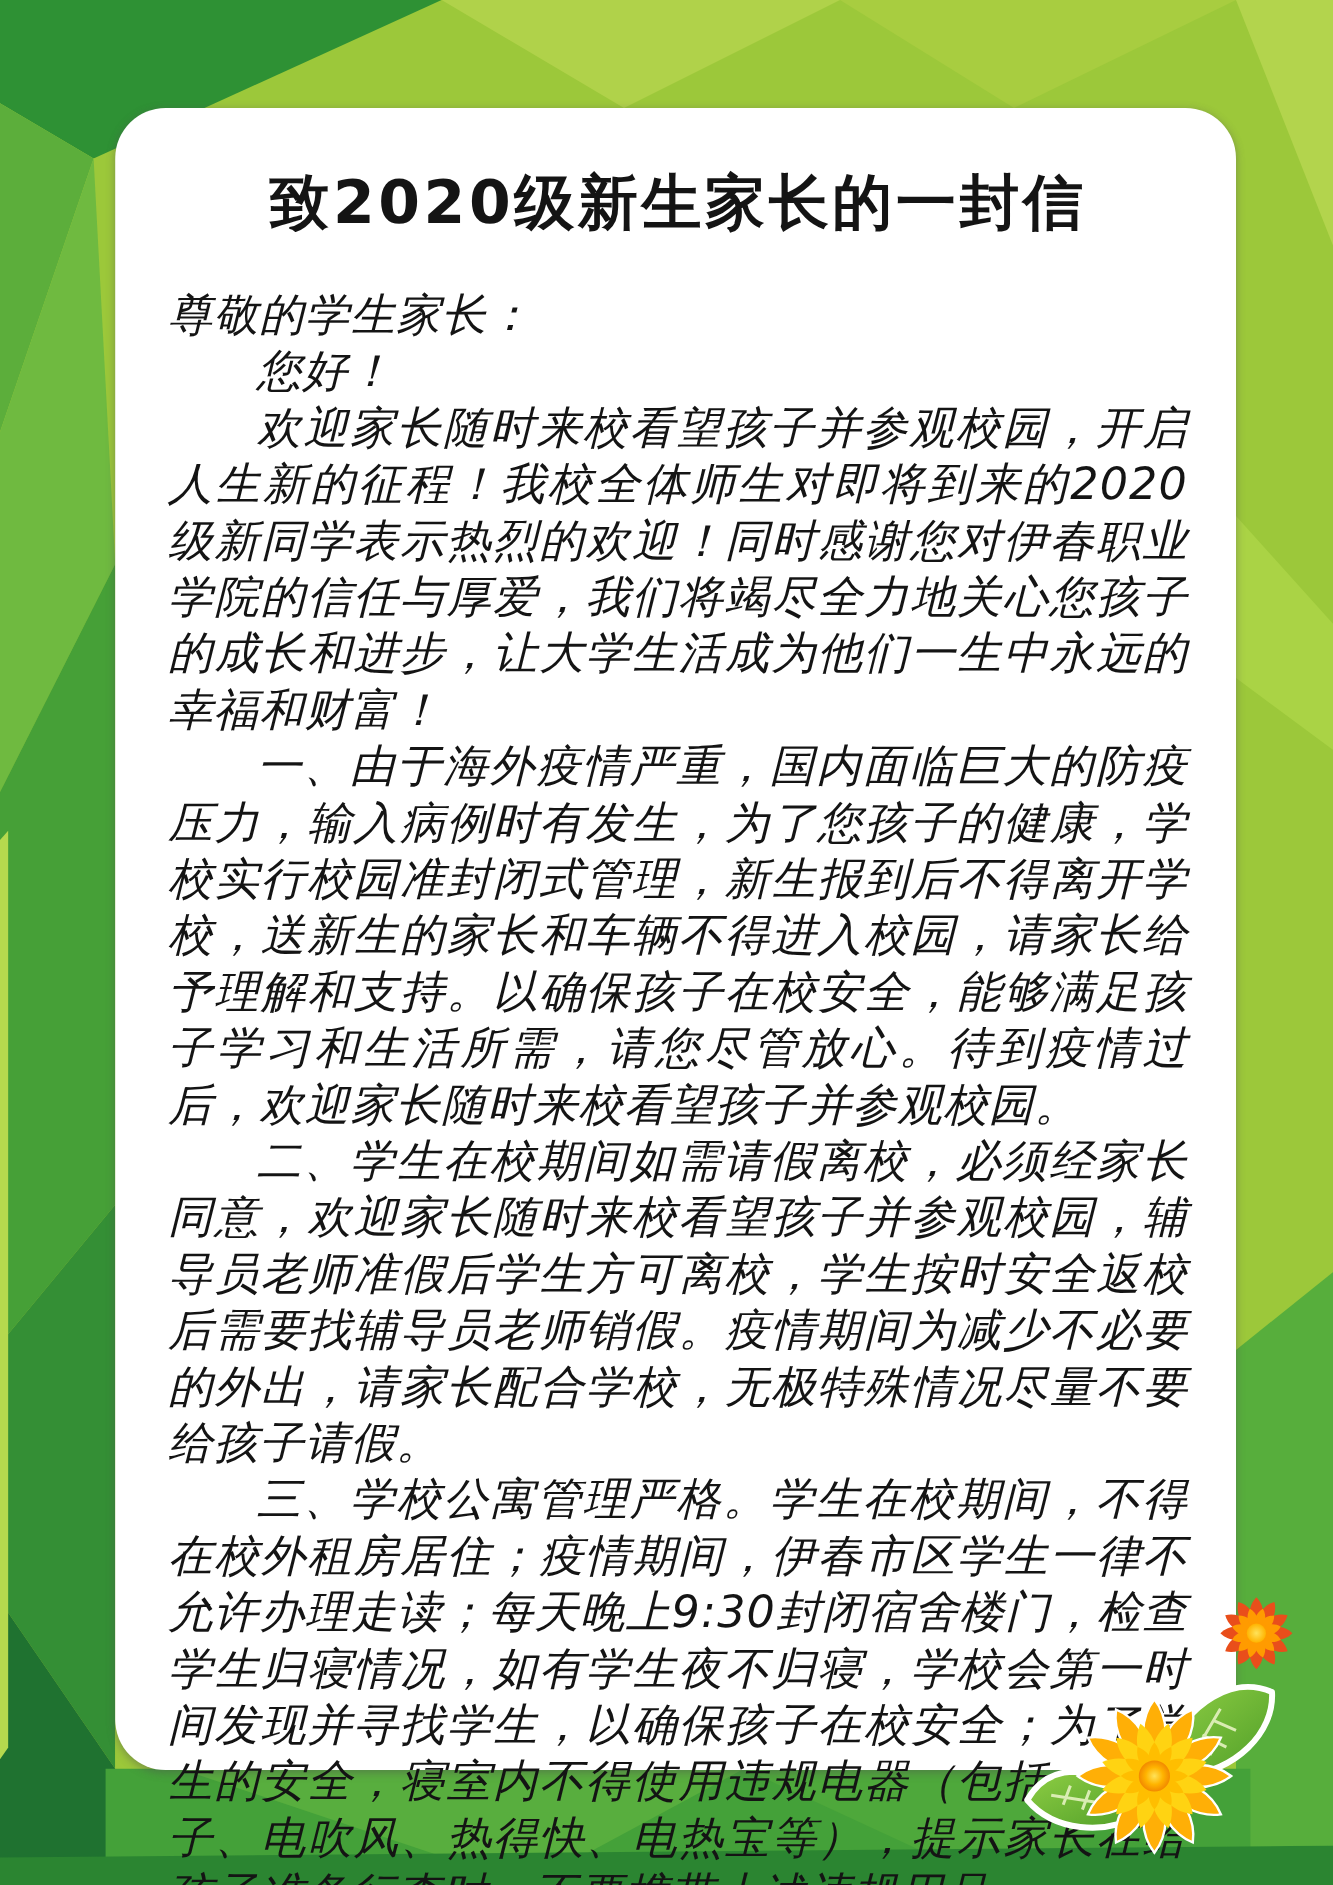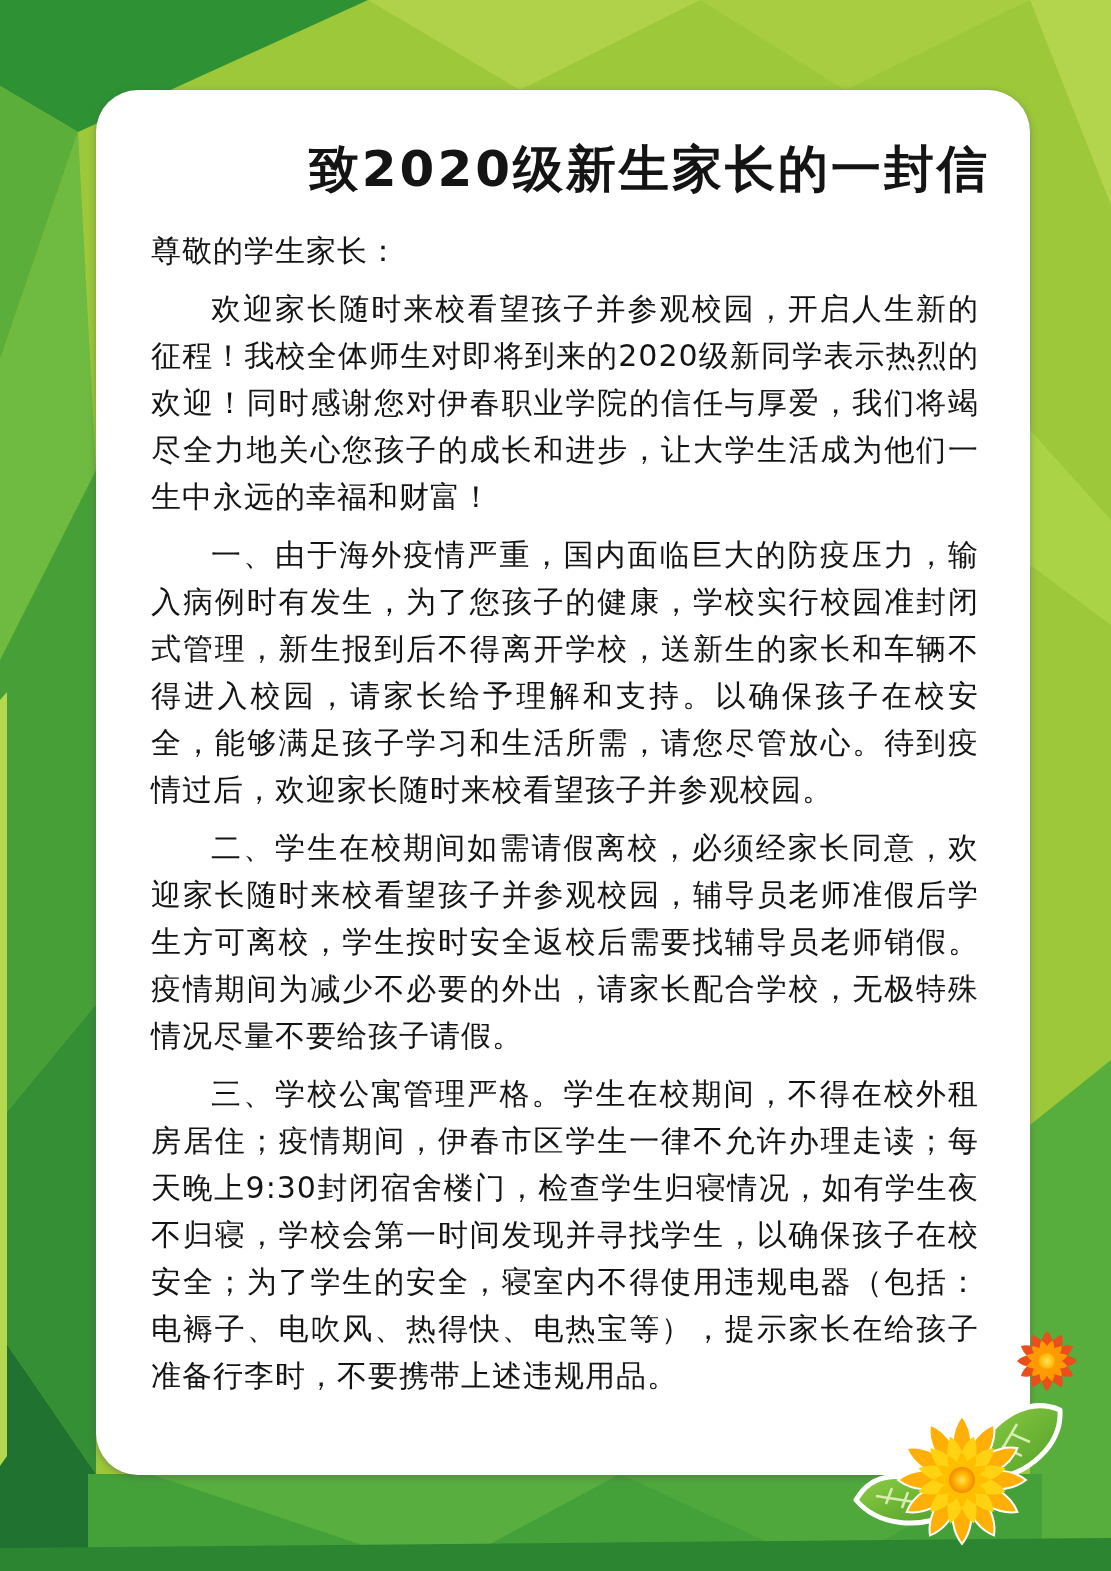--- a/index.html
+++ b/index.html
@@ -33,27 +33,27 @@
   .card{
     position:absolute;left:96px;top:90px;width:934px;height:1385px;
     background:#ffffff;border-radius:42px;
     box-shadow:0 2px 7px rgba(80,80,80,.45);
     box-sizing:border-box;
     padding:46px 40px 0 44px;
     z-index:2;
     color:#141414;
   }
   .title{
-    margin:0 0 24px 0;
-    font-size:50px;font-weight:bold;text-align:right;
+    margin:0 0 36px 0;
+    font-size:50px;font-weight:bold;text-align:center;
     letter-spacing:3px;white-space:nowrap;
   }
   .card p{
-    margin:11px;font-size:30px;line-height:47px;
-    text-align:justify;letter-spacing:1px;
+    margin:0;font-size:37px;line-height:47px;
+    text-align:justify;letter-spacing:1px;font-style:italic;
   }
   .indent{text-indent:2em;}
 
   .flower{position:absolute;z-index:5;}
   .flower-large{left:852px;top:1382px;width:228px;height:189px;}
   .flower-small{left:1014px;top:1328px;width:66px;height:66px;}
 </style>
 </head>
 <body>
 
@@ -71,20 +71,21 @@
 <div class="facet f-right-1"></div>
 <div class="facet f-right-2"></div>
 <div class="facet f-bottom-band"></div>
 <div class="facet f-bottom-1"></div>
 <div class="facet f-bottom-2"></div>
 <div class="facet f-bottom-strip"></div>
 
 <div class="card">
   <h1 class="title">致2020级新生家长的一封信</h1>
   <p>尊敬的学生家长：</p>
+  <p class="indent">您好！</p>
   <p class="indent">欢迎家长随时来校看望孩子并参观校园，开启人生新的征程！我校全体师生对即将到来的2020级新同学表示热烈的欢迎！同时感谢您对伊春职业学院的信任与厚爱，我们将竭尽全力地关心您孩子的成长和进步，让大学生活成为他们一生中永远的幸福和财富！</p>
   <p class="indent">一、由于海外疫情严重，国内面临巨大的防疫压力，输入病例时有发生，为了您孩子的健康，学校实行校园准封闭式管理，新生报到后不得离开学校，送新生的家长和车辆不得进入校园，请家长给予理解和支持。以确保孩子在校安全，能够满足孩子学习和生活所需，请您尽管放心。待到疫情过后，欢迎家长随时来校看望孩子并参观校园。</p>
   <p class="indent">二、学生在校期间如需请假离校，必须经家长同意，欢迎家长随时来校看望孩子并参观校园，辅导员老师准假后学生方可离校，学生按时安全返校后需要找辅导员老师销假。疫情期间为减少不必要的外出，请家长配合学校，无极特殊情况尽量不要给孩子请假。</p>
   <p class="indent">三、学校公寓管理严格。学生在校期间，不得在校外租房居住；疫情期间，伊春市区学生一律不允许办理走读；每天晚上9:30封闭宿舍楼门，检查学生归寝情况，如有学生夜不归寝，学校会第一时间发现并寻找学生，以确保孩子在校安全；为了学生的安全，寝室内不得使用违规电器（包括：电褥子、电吹风、热得快、电热宝等），提示家长在给孩子准备行李时，不要携带上述违规用品。</p>
 </div>
 
 <svg class="flower flower-small" viewBox="0 0 66 66">
   <defs>
     <path id="sp" d="M0,-30 C7,-23 8,-11 0,-5 C-8,-11 -7,-23 0,-30 Z"></path>
     <path id="sp2" d="M0,-21 C5,-16 6,-8 0,-3.5 C-6,-8 -5,-16 0,-21 Z"></path>

